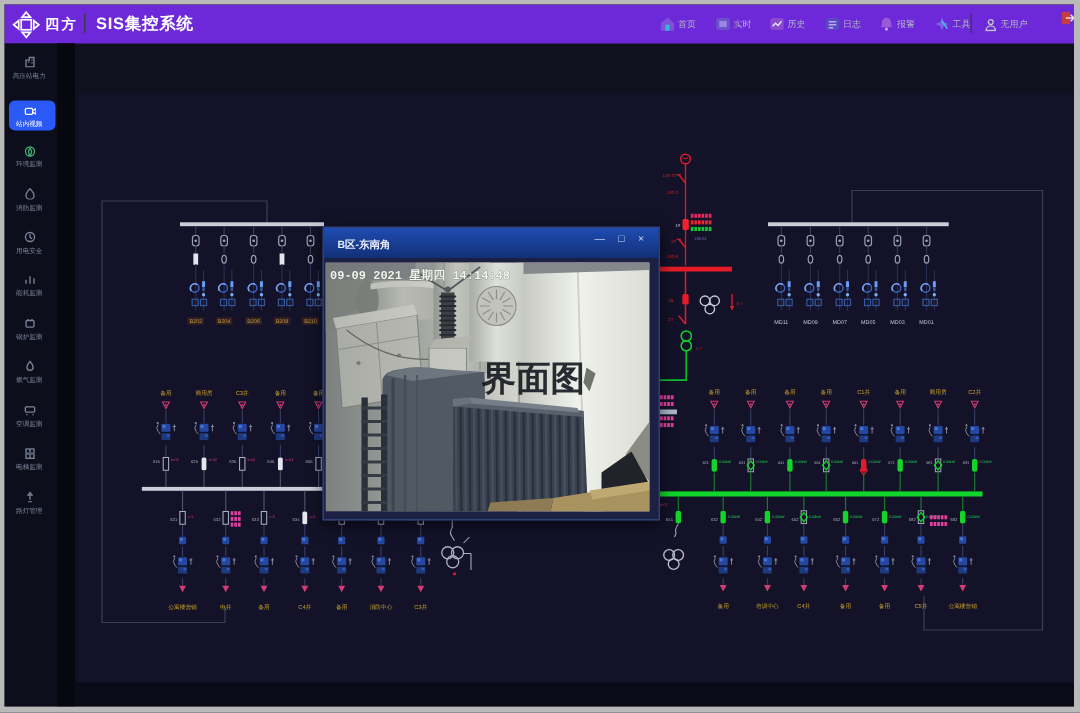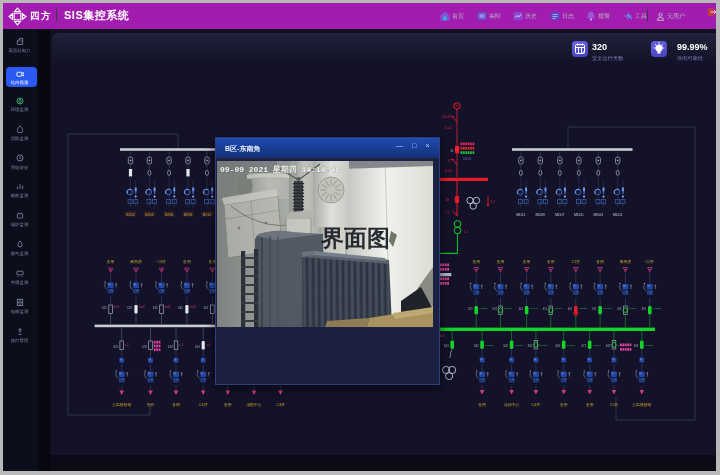--- a/index.html
+++ b/index.html
@@ -1,20 +1,20 @@
 <!DOCTYPE html>
 <html><head>
 <meta charset="utf-8">
 <style>
   * { margin:0; padding:0; box-sizing:border-box; }
   html,body { width:720px; height:475px; overflow:hidden; background:#b9b9b9; font-family:"Liberation Sans", sans-serif; }
   #win { position:absolute; left:3px; top:3px; width:713px; height:468px; background:#10101f; overflow:hidden; }
   .abs { position:absolute; }
   
-  #topbar { position:absolute; left:0; top:0; width:713px; height:26px; background:#a21caf; }
+  #topbar { position:absolute; left:0; top:0; width:713px; height:26px; background:#6d28d9; }
   #logo { position:absolute; left:5px; top:4px; }
   #brand { position:absolute; left:27px; top:7px; color:#fff; font-size:9.5px; font-weight:bold; letter-spacing:1.5px; }
   #tdiv { position:absolute; left:53px; top:6px; width:1px; height:13px; background:#3a3a4a; }
   #title { position:absolute; left:61px; top:5px; color:#fff; font-size:11px; font-weight:bold; letter-spacing:0.5px; }
   .nav { position:absolute; top:6px; height:14px; display:flex; align-items:center; }
   .nav span { color:#b2b6c2; font-size:6px; margin-left:2px; }
   #udiv { position:absolute; left:644px; top:6px; width:1px; height:13px; background:#3a3a4a; }
   
   #sidebar { position:absolute; left:0; top:26px; width:47px; height:442px; background:#0c0f1b; }
   #sidebar .dk { position:absolute; left:35px; top:0; width:12px; height:442px; background:#07070f; }
@@ -24,21 +24,21 @@
   #active { position:absolute; left:2.5px; top:37.5px; width:31px; height:20px; background:#2b59f5; border-radius:4px; }
   
   #strip { position:absolute; left:49px; top:30px; width:664px; height:29px; background:linear-gradient(180deg,#21213d 0%,#18182f 60%,#131228 100%); border-radius:6px 0 0 0; }
   .stat-ic { position:absolute; top:8px; width:16px; height:16px; border-radius:4px; background:linear-gradient(160deg,#6a64e6,#4340b8); }
   .stat-num { position:absolute; top:9px; color:#fff; font-size:9px; font-weight:bold; }
   .stat-lbl { position:absolute; top:21.5px; color:#7f7fbd; font-size:5.5px; transform:scale(0.95); transform-origin:left; white-space:nowrap; }
   
   #diag { position:absolute; left:49px; top:59px; width:664px; height:393px; background:#131228; }
   #botbar { position:absolute; left:47px; top:452px; width:666px; height:16px; background:#0b0b17; }
   
-  #popup { position:absolute; left:212px; top:134px; width:225px; height:248px; background:#1c2144; border:1px solid #2e3f7a; box-shadow:0 3px 10px rgba(0,0,0,0.6); }
+  #popup { position:absolute; left:212px; top:148px; width:225px; height:196px; background:#1c2144; border:1px solid #2e3f7a; box-shadow:0 3px 10px rgba(0,0,0,0.6); }
   #ptitle { position:absolute; left:0; top:0; width:223px; height:20px; background:linear-gradient(180deg,#1f4cb2,#123077); }
   #ptitle .tx { position:absolute; left:9px; top:6px; color:#e8ecff; font-size:7px; font-weight:bold; }
   #ptitle .btns { position:absolute; right:6px; top:4px; color:#ccd6f8; font-size:7px; letter-spacing:3.5px; }
   #photo { position:absolute; left:1px; top:23px; }
 </style>
 </head>
 <body>
 <div id="win">
   <div id="topbar">
     <svg id="logo" width="19" height="19" viewBox="0 0 17 17">
@@ -202,45 +202,20 @@
       </div>
       <div class="sitem" style="top: 298px;">
         <svg width="8" height="8" viewBox="0 0 9 9">
           <g stroke="#7b8298" stroke-width="1" fill="none">
             <path d="M4.5 1.5 L6 3.5 H3 Z M4.5 3.5 V7 M3 8.5 h3"></path>
           </g>
         </svg>
         <span class="lbl" style="color:#7e849c">路灯管理</span>
       </div>
     </div>
-  <div id="strip">
-    <div class="stat-ic" style="left:520px;">
-      <svg width="16" height="16" viewBox="0 0 16 16">
-          <g stroke="#fff" stroke-width="1" fill="none">
-      <rect x="3.5" y="3.5" width="9" height="9" rx="1"></rect>
-            <path d="M5.5 2.5v2 M10.5 2.5v2 M3.5 6.5h9 M6.5 6.5v6 M9.5 6.5v6 M9 11l1.5 1.5 2-3"></path>
-          </g>
-        </svg>
-    </div>
-    <div class="stat-num" style="left:540px;">320</div>
-    <div class="stat-lbl" style="left:540px;">安全运行天数</div>
-    <div class="stat-ic" style="left:599px;">
-      <svg width="16" height="16" viewBox="0 0 16 16">
-          <g fill="#fff">
-      <circle cx="8" cy="7" r="3.6"></circle>
-            <rect x="6.4" y="10" width="3.2" height="2.6" rx="0.6"></rect>
-          </g>
-      <g stroke="#fff" stroke-width="0.9" fill="none">
-            <path d="M8 1.2v1.6 M2.8 7h1.6 M11.6 7h1.6 M4 3l1.2 1.2 M12 3l-1.2 1.2"></path>
-          </g>
-        </svg>
-    </div>
-    <div class="stat-num" style="left:625px;">99.99%</div>
-    <div class="stat-lbl" style="left:625px;">供电可靠性</div>
-  </div>
   <div id="diag"></div>
   <div id="botbar"></div>
   <svg id="dsvg" class="abs" style="left:0;top:0;pointer-events:none;" width="713" height="468" viewBox="3 3 713 468">
       <path d="M178 149 V134 H68 V415 H150 V404" fill="none" stroke="#3a3f59" stroke-width="0.8"></path>
       <path d="M568 149 V127 H695 V420 H616 V397" fill="none" stroke="#3a3f59" stroke-width="0.8"></path>
       <rect x="120" y="148.2" width="96" height="2.6" fill="#c9cdd6"></rect>
       <line x1="130.5" y1="151" x2="130.5" y2="157" stroke="#3a3f59" stroke-width="0.7"></line>
       <rect x="128.3" y="157" width="4.4" height="7" rx="1.8" fill="none" stroke="#99a1b5" stroke-width="0.8"></rect>
       <circle cx="130.5" cy="160.5" r="0.9" fill="#99a1b5"></circle>
       <line x1="130.5" y1="164" x2="130.5" y2="169" stroke="#3a3f59" stroke-width="0.7"></line>

